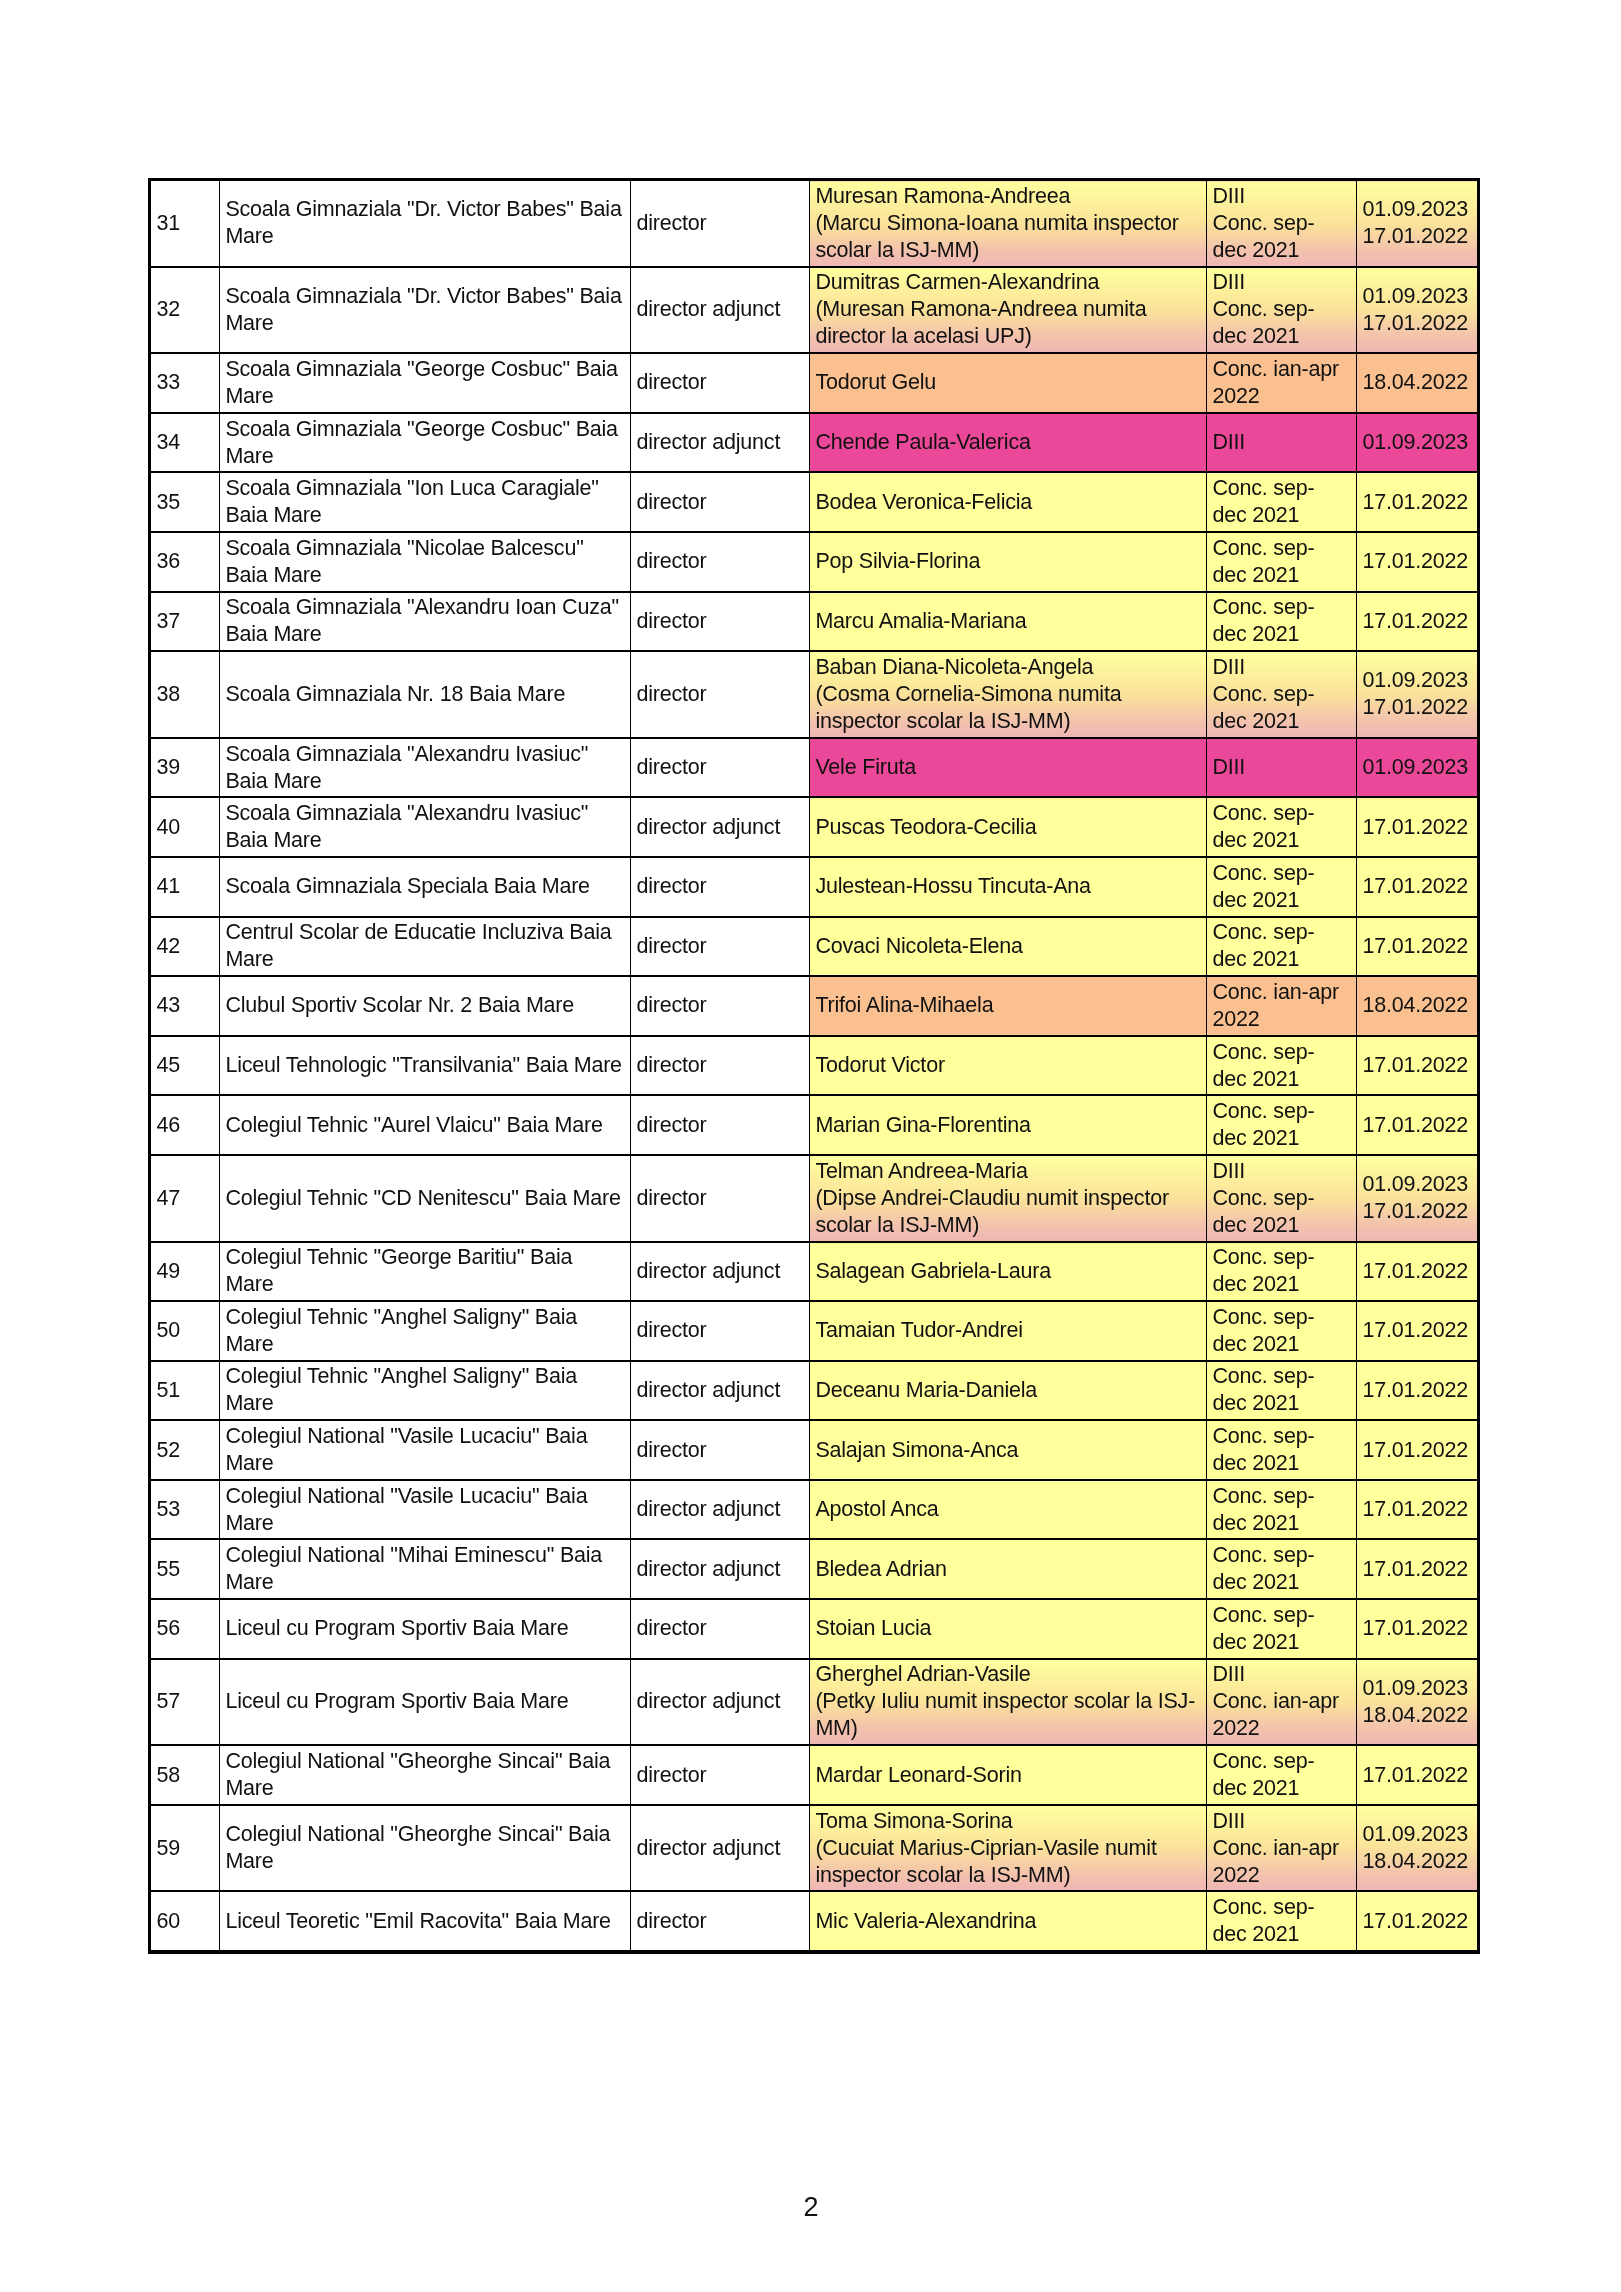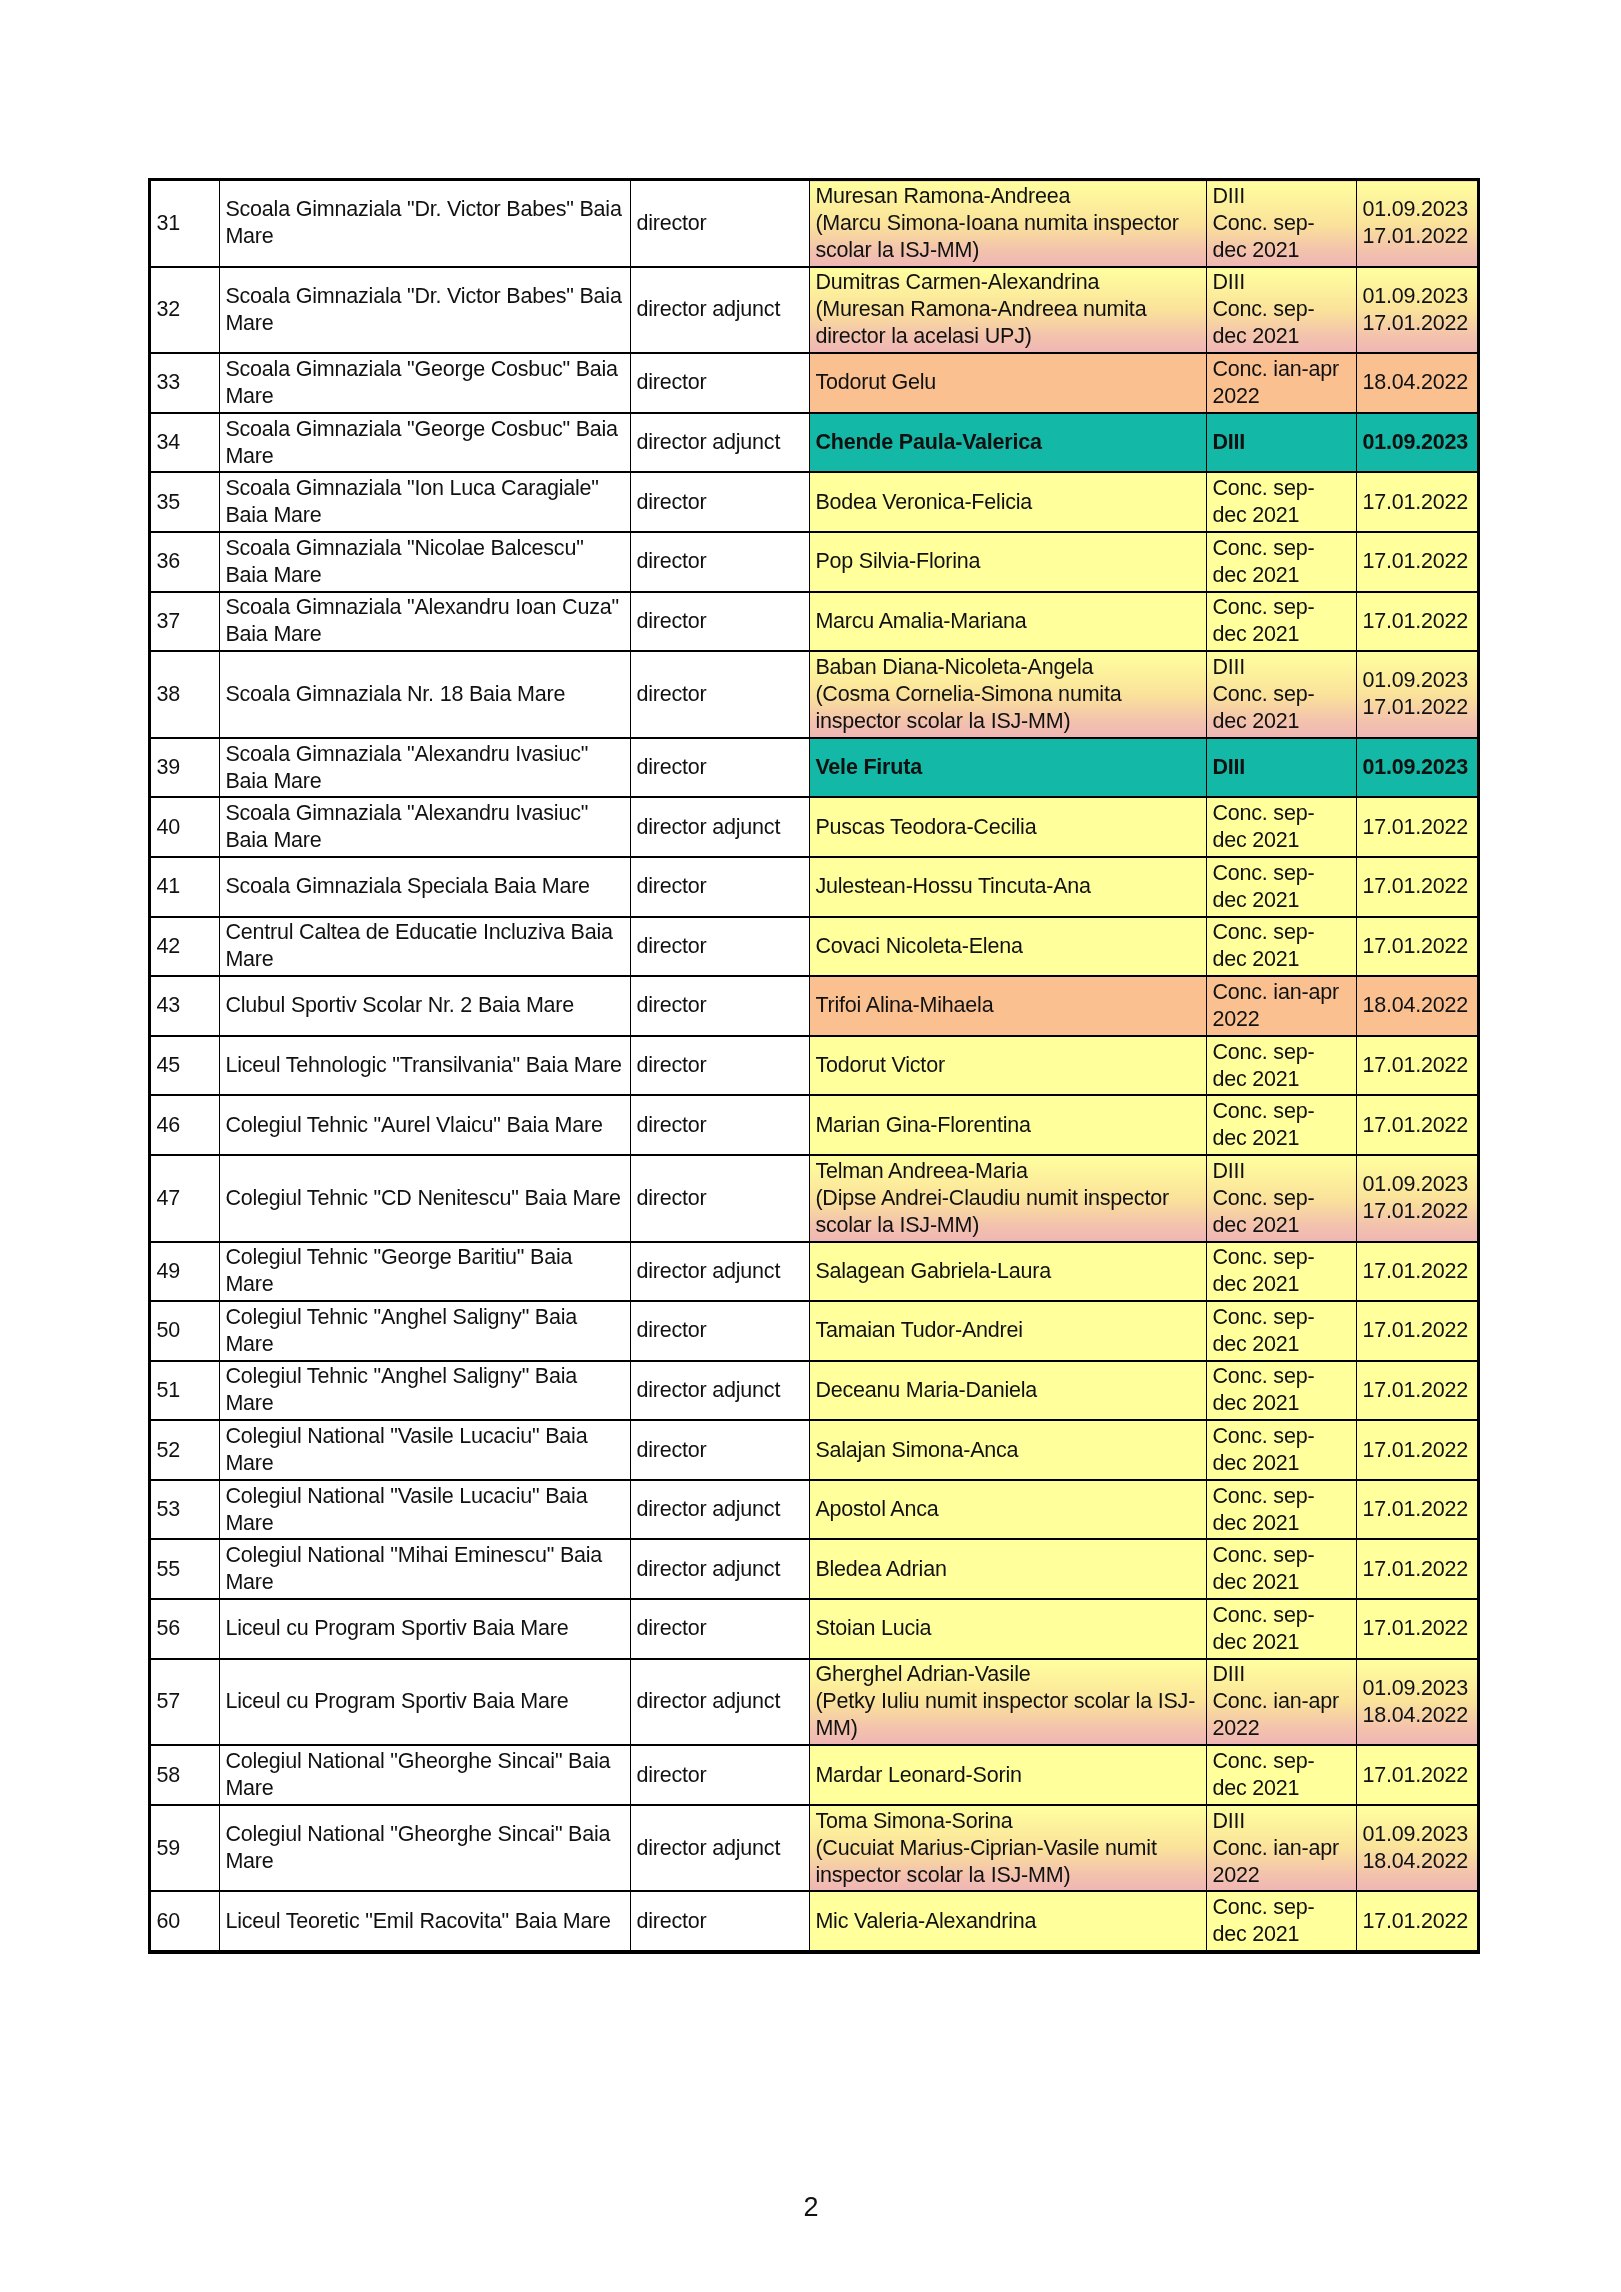--- a/index.html
+++ b/index.html
@@ -37,21 +37,21 @@
   table.directors tr { height: 57px; }
   col.w-nr     { width: 70px; }
   col.w-school { width: 411px; }
   col.w-pos    { width: 179px; }
   col.w-name   { width: 397px; }
   col.w-conc   { width: 150px; }
   col.w-date   { width: 122px; }
 
   .fill-yellow   { background: #FFFF9C; }
   .fill-orange   { background: #FAC090; }
-  .fill-pink     { background: #14b8a6; font-weight: bold; }
+  .fill-pink     { background: #ec4899; }
   .fill-gradient { background: linear-gradient(180deg, #FFFF9E 0%, #FAE29A 50%, #F3C3AC 80%, #EFB6B4 100%); }
 
   .page-number {
     position: absolute;
     top: 2192px;
     left: 0;
     width: 100%;
     text-align: center;
     font-size: 27px;
     line-height: 30px;
@@ -173,21 +173,21 @@
     <td>41</td>
     <td>Scoala Gimnaziala Speciala Baia Mare</td>
     <td>director</td>
     <td class="fill-yellow">Julestean-Hossu Tincuta-Ana</td>
     <td class="fill-yellow">Conc. sep-
 dec 2021</td>
     <td class="fill-yellow">17.01.2022</td>
   </tr>
         <tr>
     <td>42</td>
-    <td>Centrul Caltea de Educatie Incluziva Baia Mare</td>
+    <td>Centrul Scolar de Educatie Incluziva Baia Mare</td>
     <td>director</td>
     <td class="fill-yellow">Covaci Nicoleta-Elena</td>
     <td class="fill-yellow">Conc. sep-
 dec 2021</td>
     <td class="fill-yellow">17.01.2022</td>
   </tr>
         <tr>
     <td>43</td>
     <td>Clubul Sportiv Scolar Nr. 2 Baia Mare</td>
     <td>director</td>

